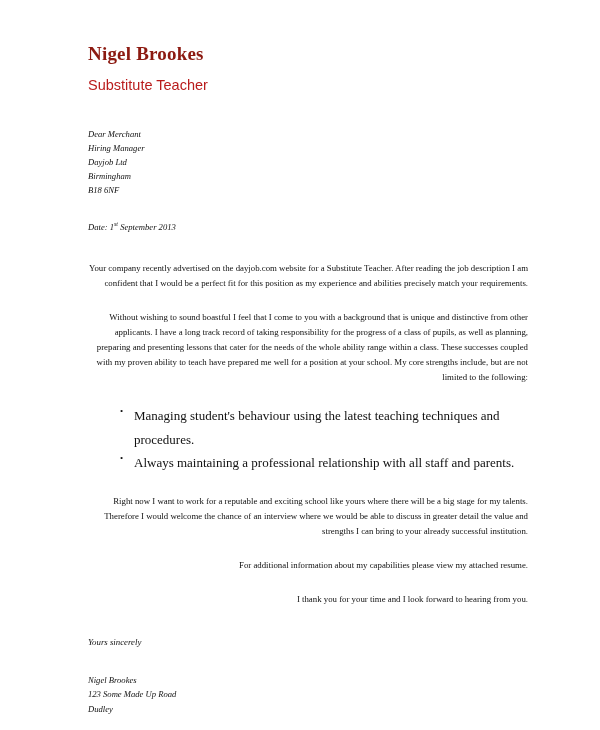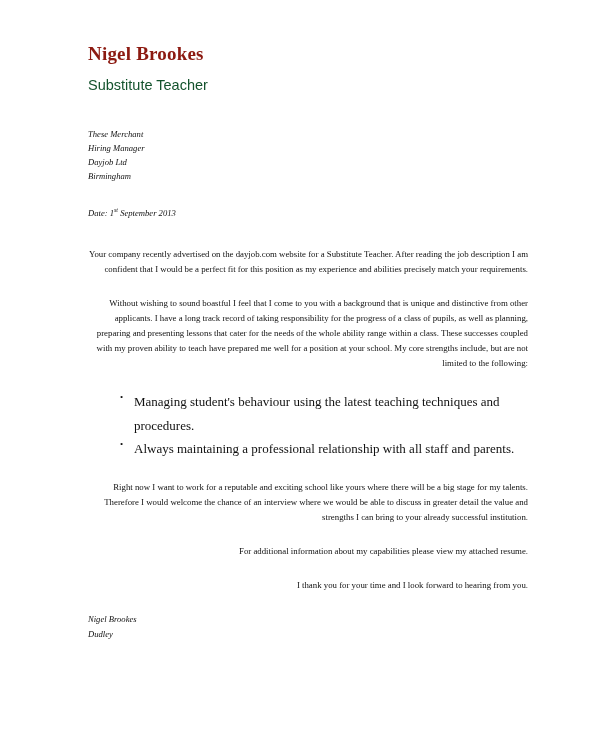--- a/index.html
+++ b/index.html
@@ -28,21 +28,21 @@
     font-weight: bold;
     color: #8c1a11;
     letter-spacing: 0.2px;
     margin: 0 0 12px 0;
     line-height: 1.1;
   }
   .job-title {
     font-family: "Liberation Sans", sans-serif;
     font-size: 14.5px;
     font-weight: normal;
-    color: #14532d;
+    color: #b91c1c;
     margin: 0 0 34px 0;
     line-height: 1.2;
   }
   .addr-block {
     font-style: italic;
     font-size: 8.6px;
     line-height: 1.62;
     color: #111111;
     margin-bottom: 22px;
   }
@@ -105,24 +105,25 @@
 </style>
 </head>
 <body>
 
 <div class="page">
 
   <h1 class="name">Nigel Brookes</h1>
   <h2 class="job-title">Substitute Teacher</h2>
 
   <div class="addr-block">
-    <div>These Merchant</div>
+    <div>Dear Merchant</div>
     <div>Hiring Manager</div>
     <div>Dayjob Ltd</div>
     <div>Birmingham</div>
+    <div>B18 6NF</div>
   </div>
 
   <div class="date-line">
     <span>Date:</span>
     <span>1</span><sup>st</sup>
     <span>September 2013</span>
   </div>
 
 
   <p class="body-para">Your company recently advertised on the dayjob.com website for a Substitute Teacher.  After reading the job description I am confident that I would be a perfect fit for this position as my experience and abilities precisely match your requirements.</p>
@@ -130,20 +131,22 @@
 
   <ul class="bullets">
     <li>Managing student's behaviour using the latest teaching techniques and procedures.</li>
     <li>Always maintaining a professional relationship with all staff and parents.</li>
   </ul>
 
   <p class="body-para">Right now I want to work for a reputable and exciting school like yours where there will be a big stage for my talents. Therefore I would welcome the chance of an interview where we would be able to discuss in greater detail the value and strengths I can bring to your already successful institution.</p>
   <p class="body-para">For additional information about my capabilities please view my attached resume.</p>
   <p class="body-para">I thank you for your time and I look forward to hearing from you.</p>
 
+  <div class="signoff">Yours sincerely</div>
 
   <div class="sig-block">
     <div>Nigel Brookes</div>
+    <div>123 Some Made Up Road</div>
     <div>Dudley</div>
 
   </div>
 
 </div>
 
 </body></html>

